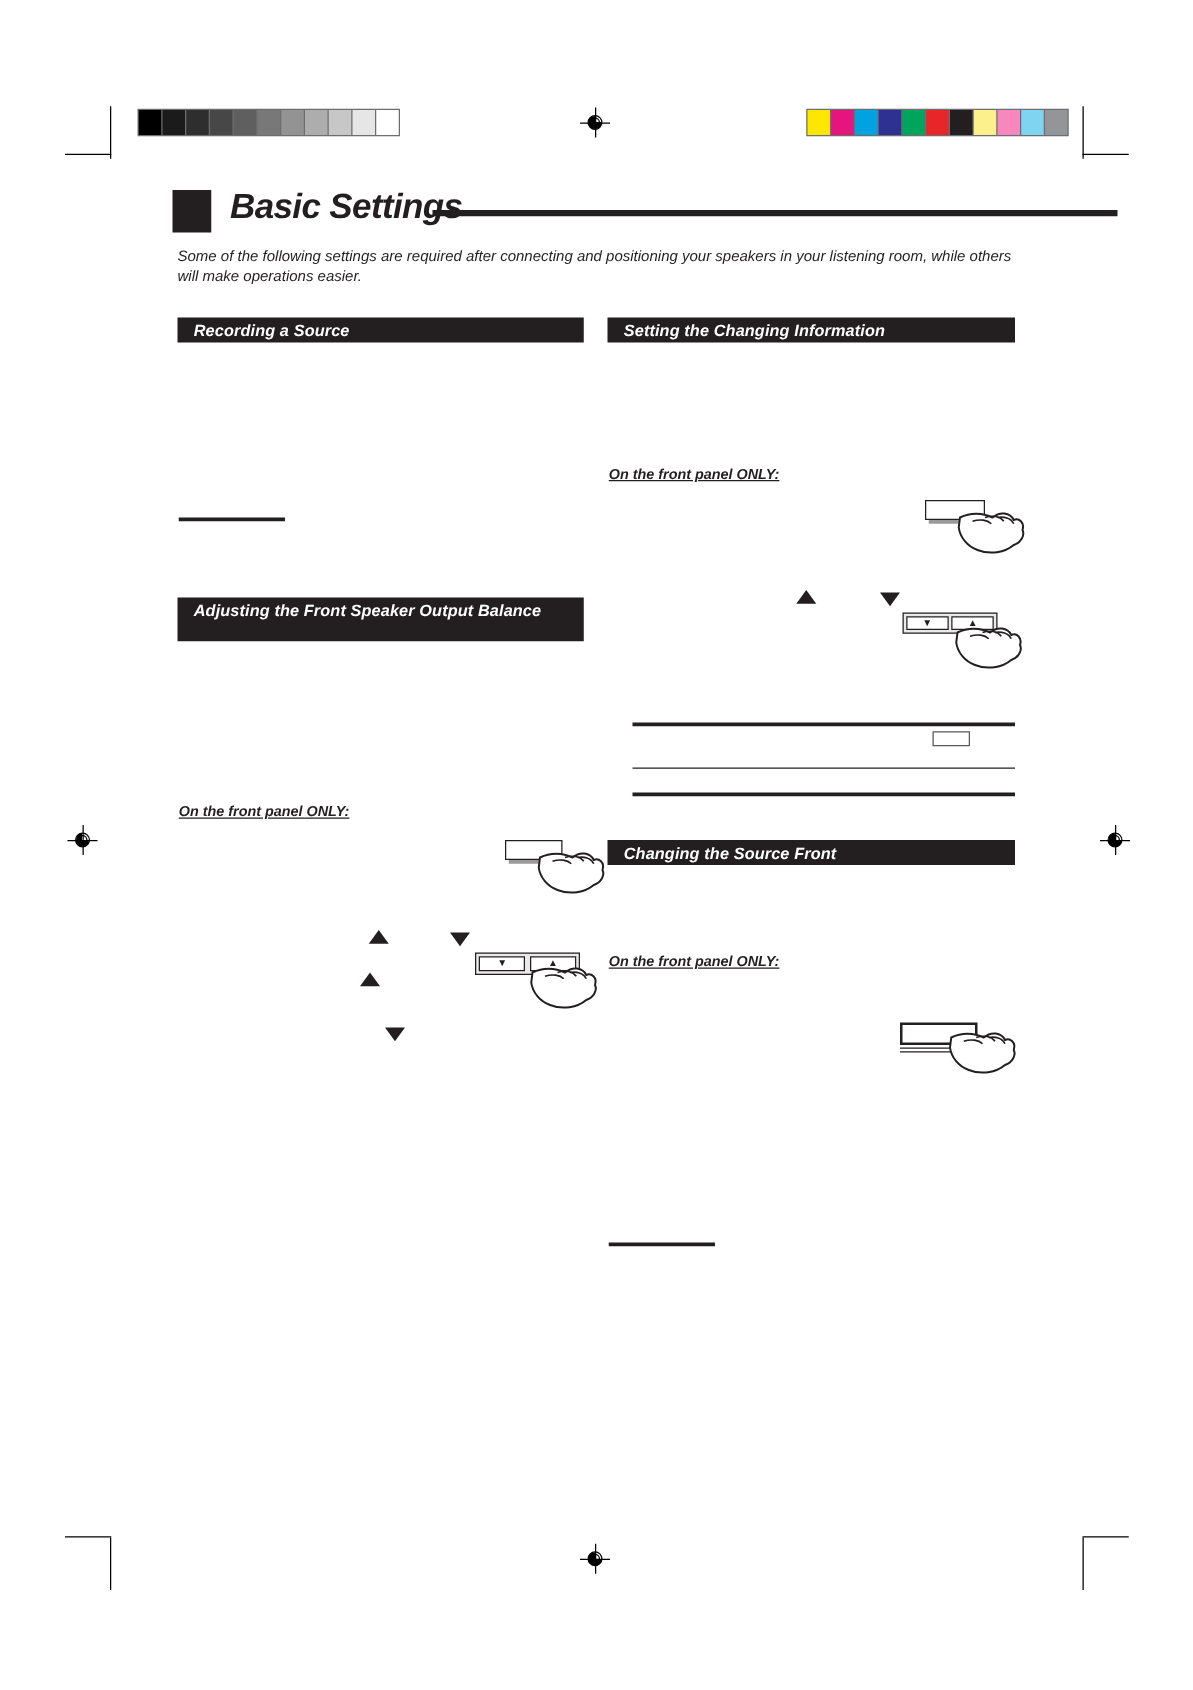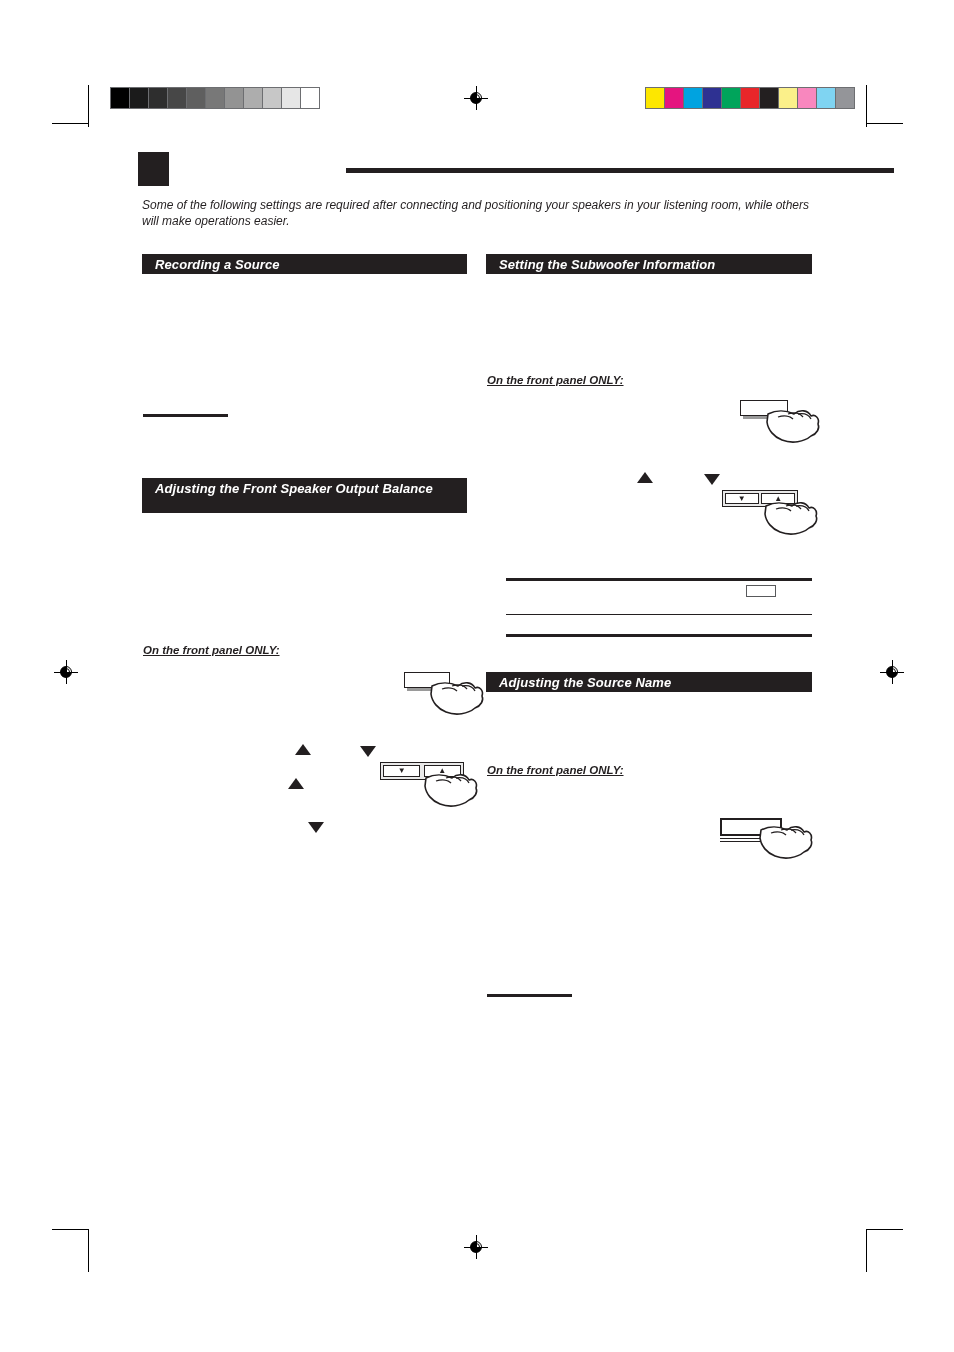--- a/index.html
+++ b/index.html
@@ -262,32 +262,33 @@
     <div class="sw" style="background: rgb(232, 38, 42); margin-right: 1px;"></div>
     <div class="sw" style="background: rgb(35, 31, 32); margin-right: 1px;"></div>
     <div class="sw" style="background: rgb(251, 240, 138); margin-right: 1px;"></div>
     <div class="sw" style="background: rgb(248, 135, 190); margin-right: 1px;"></div>
     <div class="sw" style="background: rgb(127, 212, 242); margin-right: 1px;"></div>
     <div class="sw" style="background: rgb(148, 149, 153); margin-right: 0px;"></div>
   </div>
 
 <div class="chapter-head">
   <div class="blackbox"></div>
+  <div class="title">Basic Settings</div>
   <div class="rule"></div>
 </div>
 
 <div class="intro">Some of the following settings are required after connecting and positioning your speakers in your listening room, while others will make operations easier.</div>
 
 <div class="sec-bar" style="left:142px; top:254px; width:325px; height:20px;">Recording a Source</div>
 
-<div class="sec-bar" style="left:486px; top:254px; width:326px; height:20px;">Setting the Subwoofer Information</div>
+<div class="sec-bar" style="left:486px; top:254px; width:326px; height:20px;">Setting the Changing Information</div>
 
 <div class="sec-bar" style="left:142px; top:478px; width:325px; height:35px;">Adjusting the Front Speaker Output Balance</div>
 
-<div class="sec-bar" style="left:486px; top:672px; width:326px; height:20px;">Adjusting the Source Name</div>
+<div class="sec-bar" style="left:486px; top:672px; width:326px; height:20px;">Changing the Source Front</div>
 
 <div class="short-rule" style="left:143px; top:414px; width:85px;"></div>
 
 <div class="frontpanel-note" style="left:143px; top:644px;">On the front panel ONLY:</div>
 
 <div class="btn-illus" style="left:404px; top:672px; width:70px; height:44px;">
   <div class="btn-single" style="left:0; top:0; width:46px; height:16px;">
     <div class="shadow"></div>
   </div>
   <svg class="hand" style="left:22px; top:4px;" width="60" height="44" viewBox="0 0 60 44">

